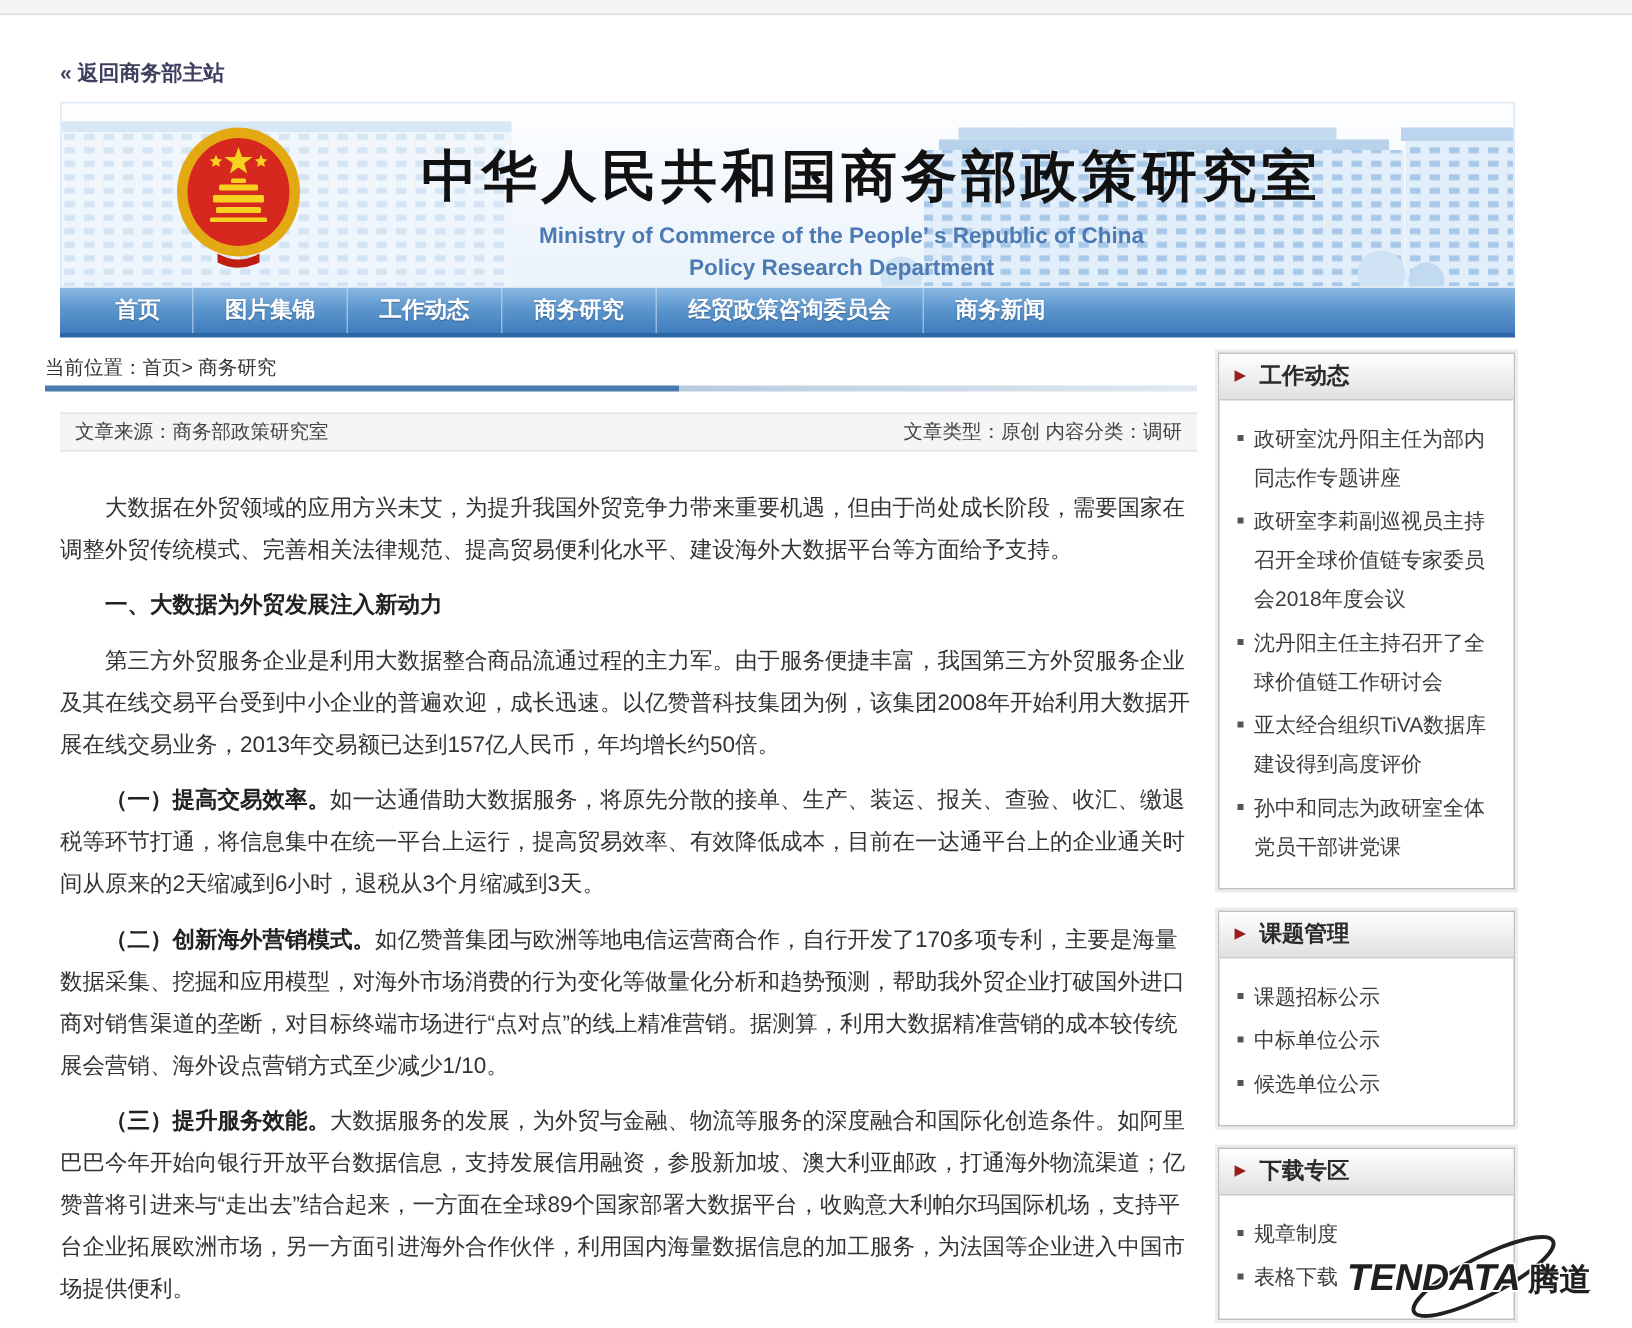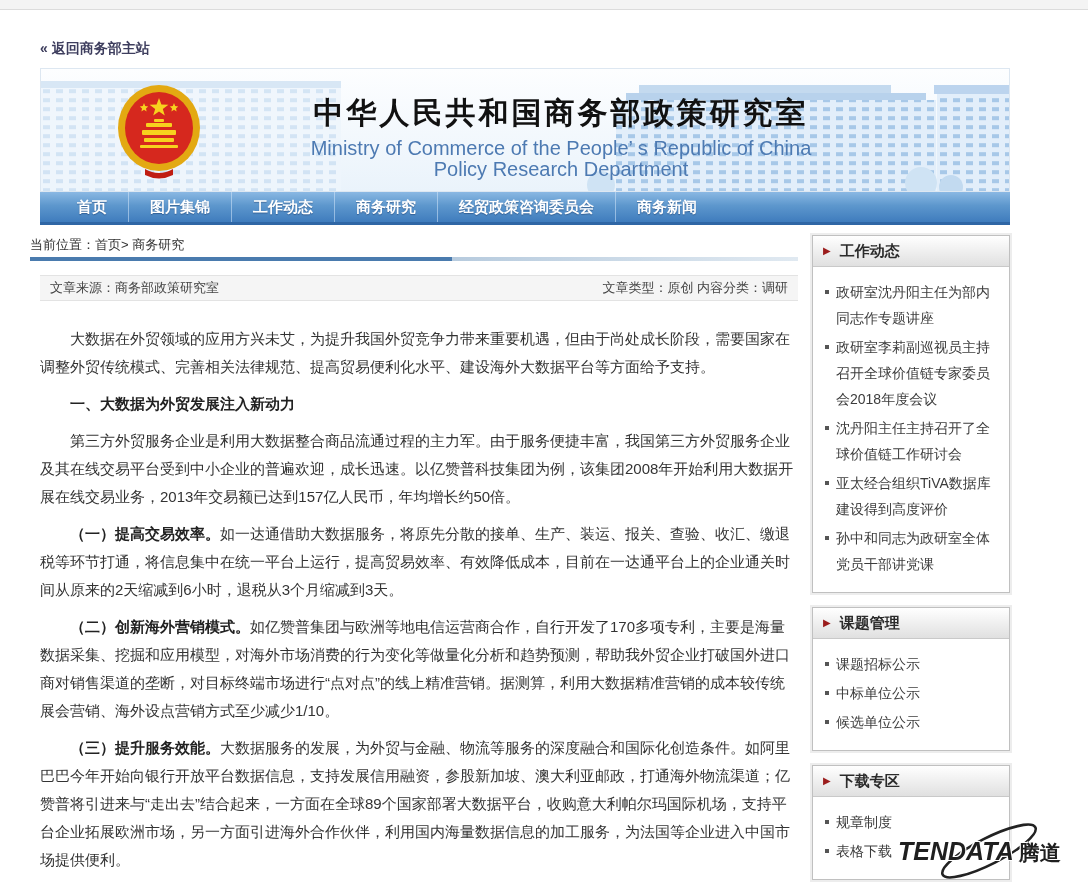--- a/index.html
+++ b/index.html
@@ -6,22 +6,22 @@
     font-family:"Liberation Sans","DejaVu Sans",sans-serif;}
   .top-strip{height:9px;background:#f4f4f4;border-bottom:1px solid #dcdcdc;}
   .wrap{width:970px;margin-left:40px;position:relative;}
   .return-row{margin-top:26px;height:24px;line-height:24px;}
   .return-link{font-size:14px;font-weight:bold;color:#3e3e5e;text-decoration:none;}
   
   .banner{position:relative;height:122px;margin-top:8px;border:1px solid #dde7f1;overflow:hidden;background:linear-gradient(180deg,#fdfeff 0%,#eaf3fb 100%);}
   .banner-bg{position:absolute;left:0;top:0;width:100%;height:100%;}
   .emblem{position:absolute;left:72px;top:12px;width:92px;height:100px;}
   .banner-titles{position:absolute;left:240px;top:24px;width:560px;text-align:center;}
-  .title-cn{font-size:30px;font-weight:bold;color:#111;letter-spacing:3px;white-space:nowrap;}
-  .title-en{font-size:20px;font-weight:normal;color:#4d7ab2;line-height:21px;margin-top:4px;}
+  .title-cn{font-size:37px;font-weight:bold;color:#111;letter-spacing:3px;white-space:nowrap;}
+  .title-en{font-size:15px;font-weight:bold;color:#4d7ab2;line-height:21px;margin-top:4px;}
   .title-en.l2{margin-top:0;}
   
   .nav{height:30px;background:linear-gradient(180deg,#8ab8e3 0%,#5d97cd 45%,#3f7cbd 100%);border-bottom:3px solid #2f66a5;display:flex;align-items:stretch;padding-left:16px;}
   .nav a{display:block;line-height:30px;padding:0 21px;font-size:15px;font-weight:bold;color:#fff;text-decoration:none;text-shadow:0 1px 1px rgba(0,20,60,.35);border-left:1px solid rgba(210,230,250,.55);}
   .nav a:first-child{border-left:none;}
   
   .main-cols{display:flex;margin-top:10px;}
   .left-col{width:758px;}
   .sidebar{width:198px;margin-left:14px;}
   

